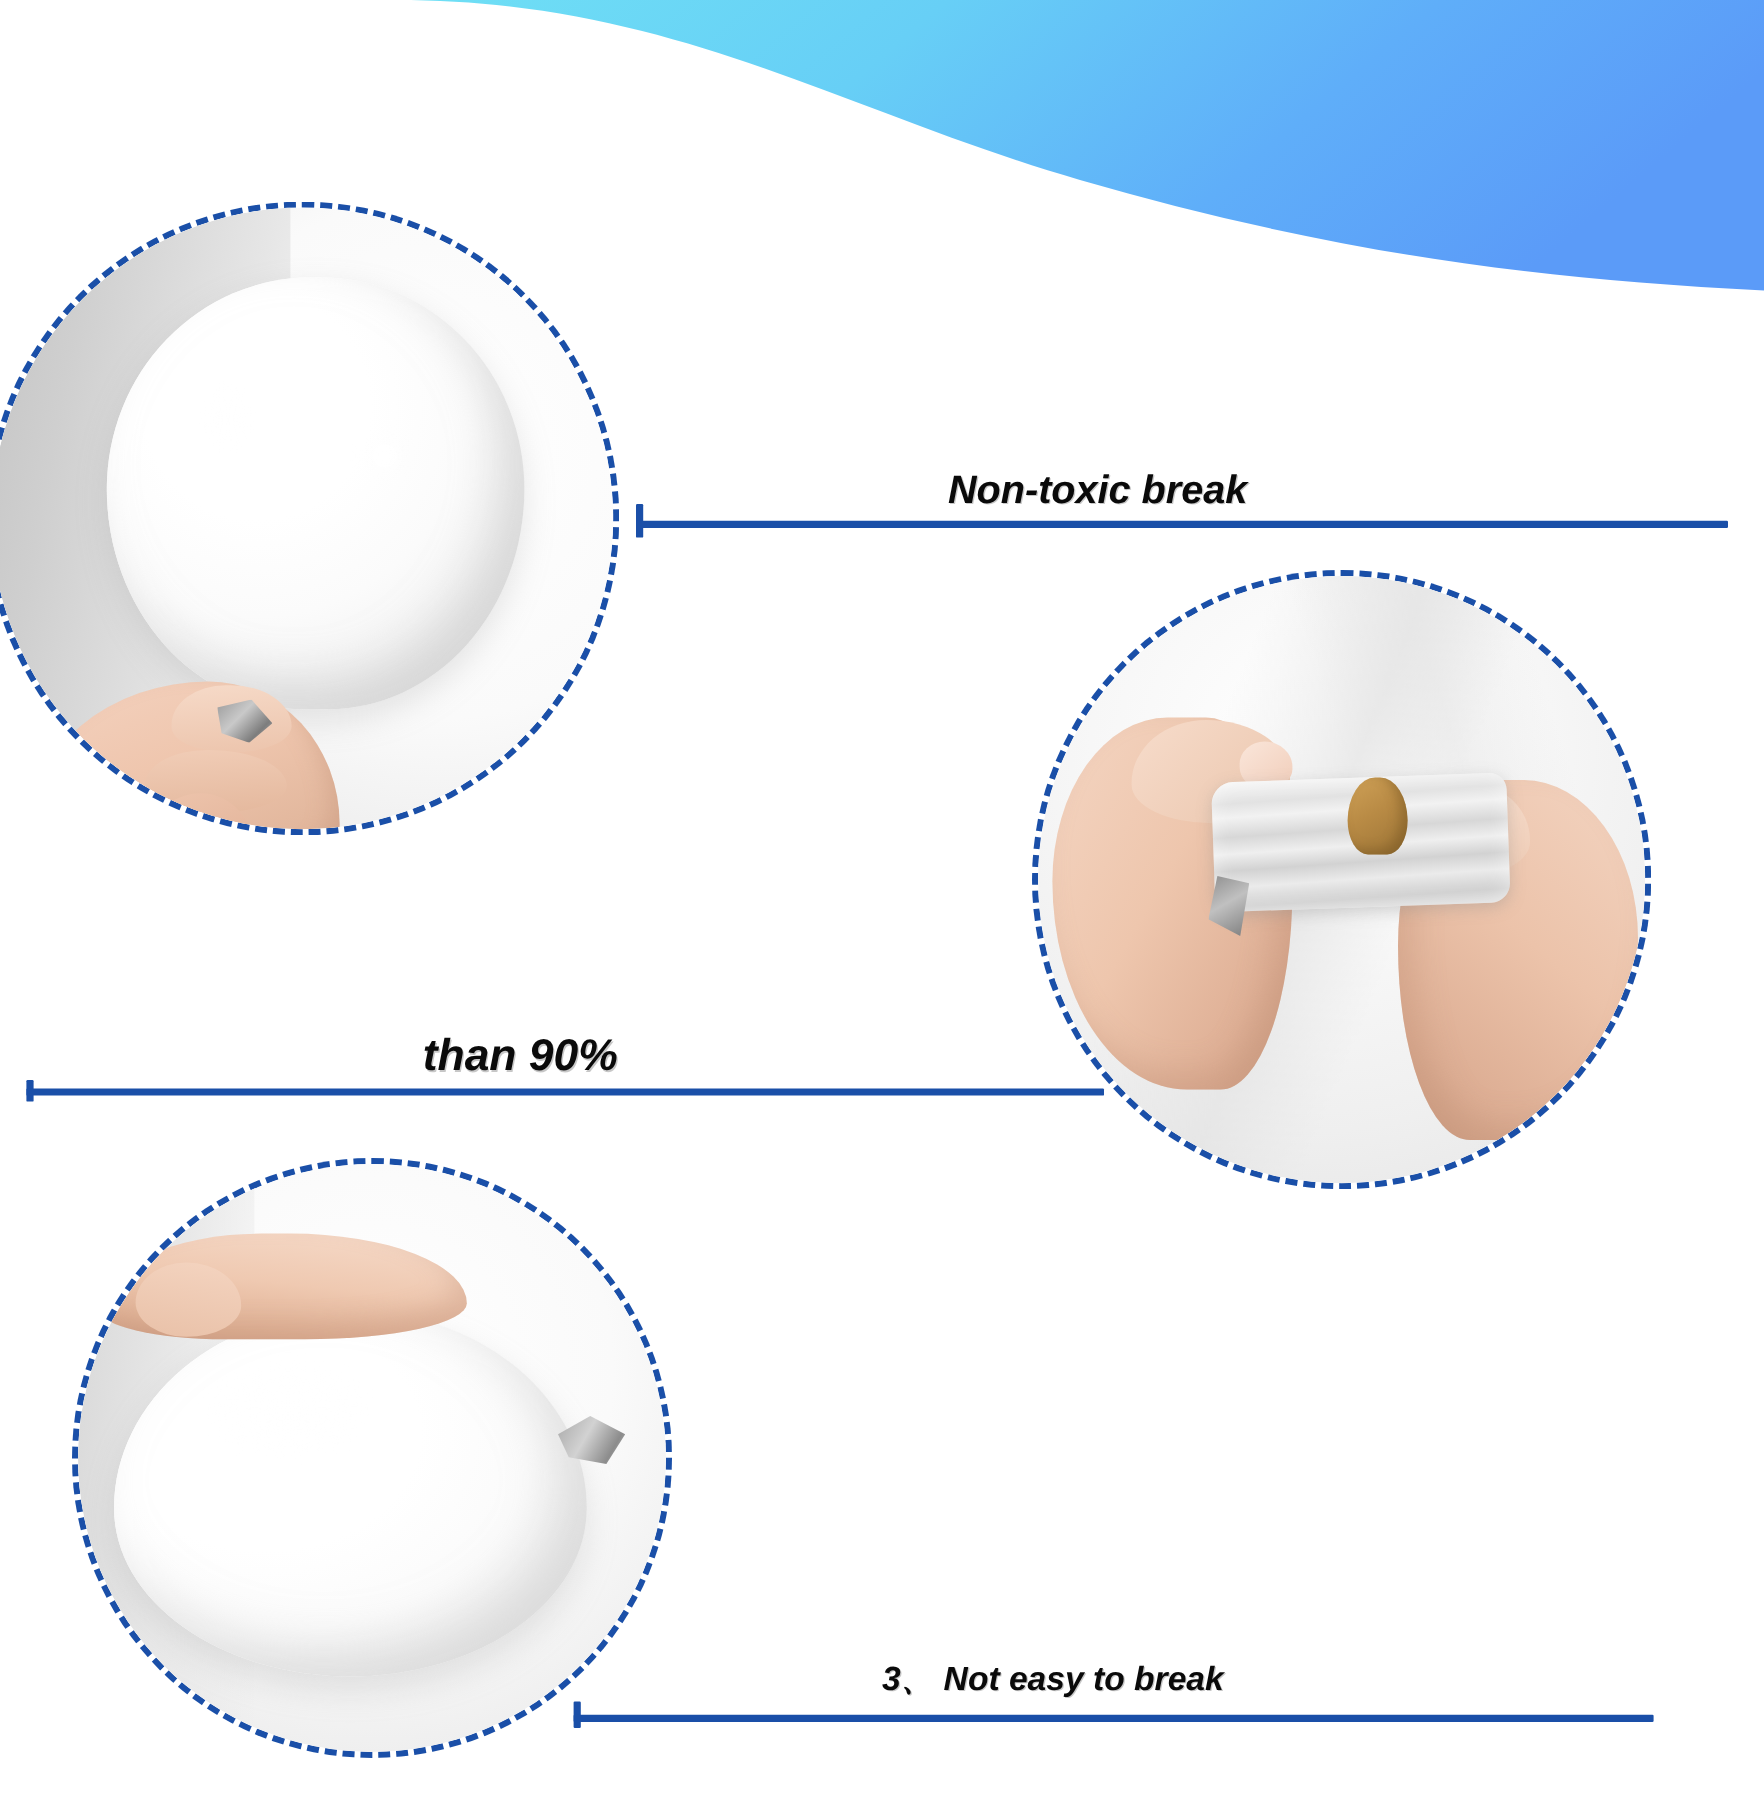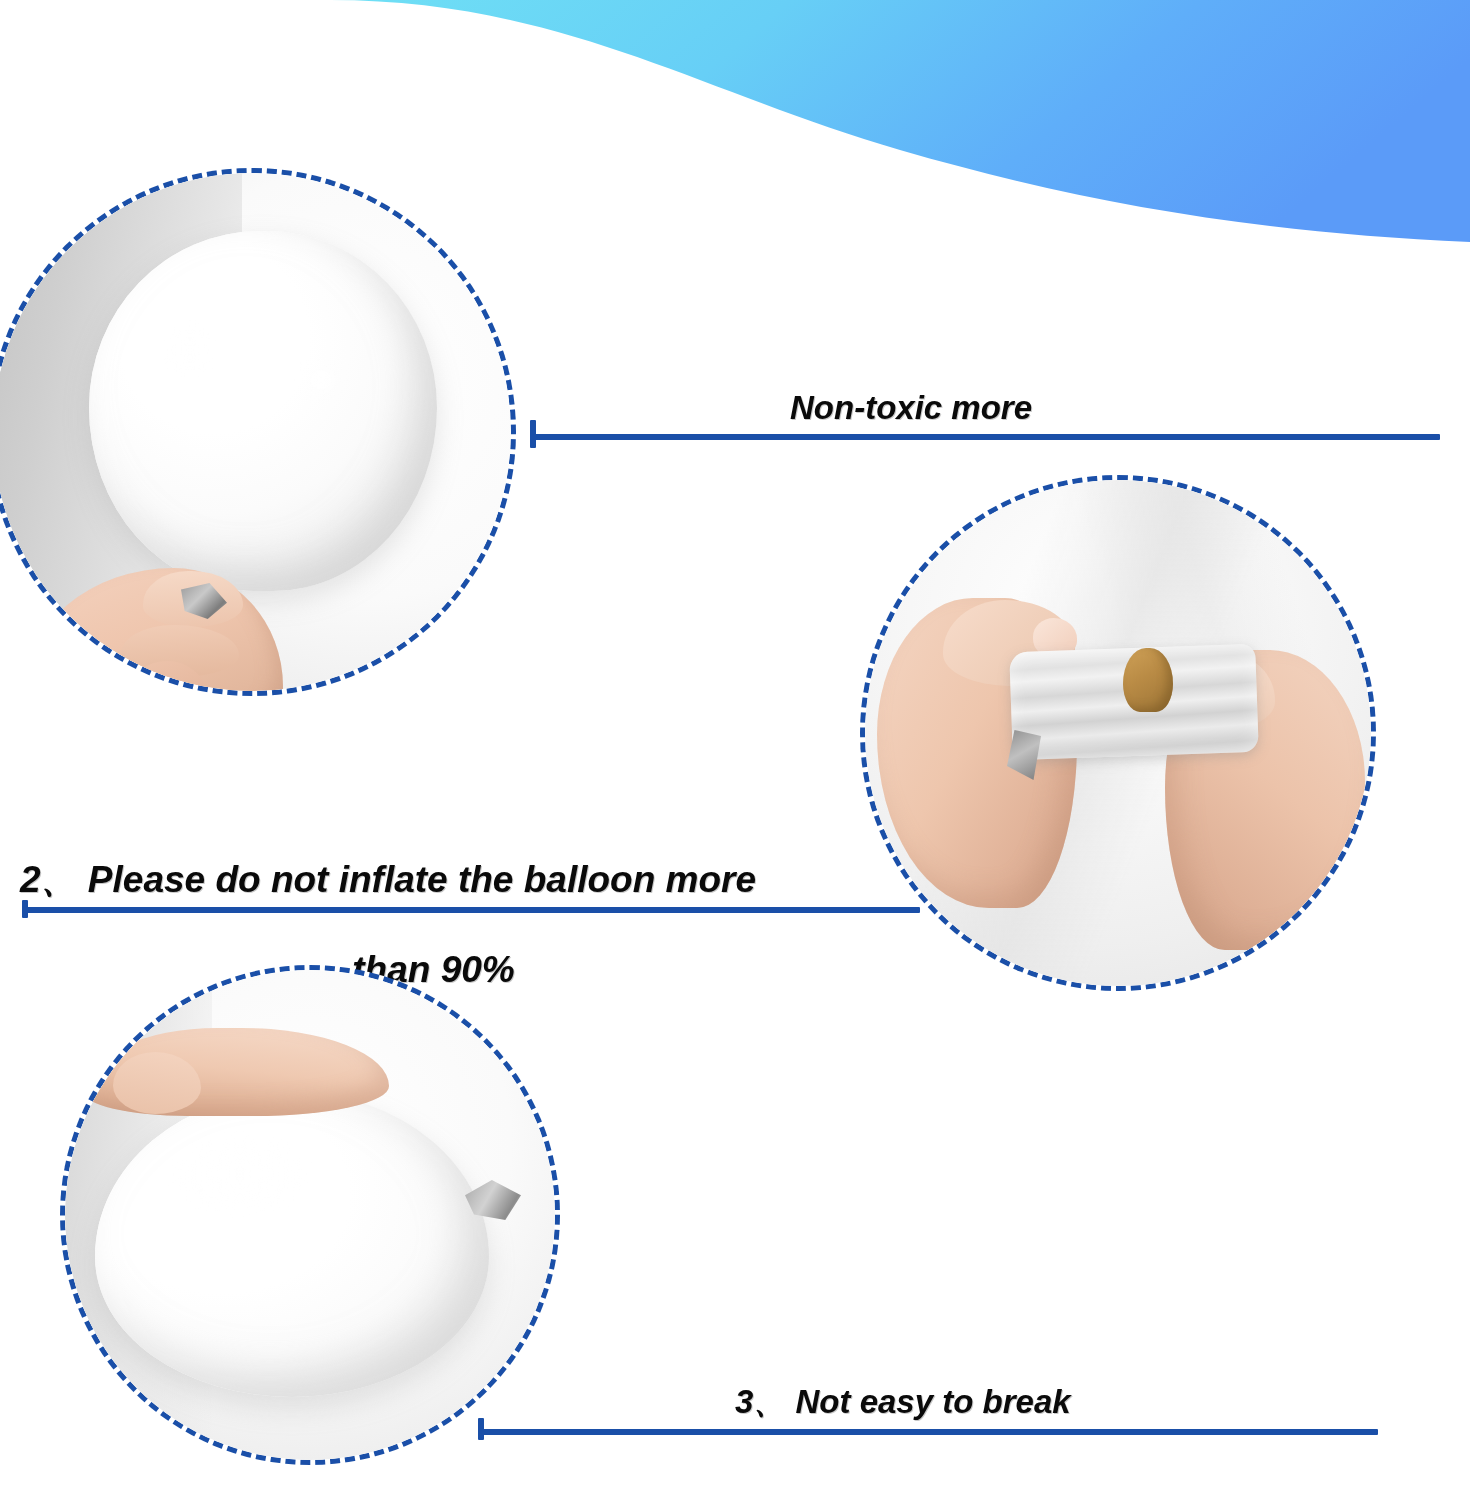--- a/index.html
+++ b/index.html
@@ -222,21 +222,21 @@
   }
 
   #label-1 { left:790px; top:388px; font-size:33px; }
   #line-1  { left:530px; top:434px; width:910px; }
   #tick-1  { left:530px; top:420px; height:28px; }
 
   #label-2 { left:20px; top:812px; font-size:37px; width:845px; }
   #line-2  { left:22px; top:907px; width:898px; }
   #tick-2  { left:22px; top:900px; height:18px; }
 
-  #label-3 { left:735px; top:1382px; font-size:33px; }
+  #label-3 { left:735px; top:1382px; font-size:28px; }
   #line-3  { left:478px; top:1429px; width:900px; }
   #tick-3  { left:478px; top:1418px; height:22px; }
 
   .l2-line1 { display:block; }
   .l2-line2 { display:block; text-align:center; padding-right:18px; }
 </style>
 </head>
 <body>
 
 <div class="page">
@@ -263,41 +263,40 @@
       <div class="spec-a"></div>
       <div class="spec-b"></div>
       <div class="hand"></div>
       <div class="finger-1"></div>
       <div class="finger-2"></div>
       <div class="thumb"></div>
       <div class="neck"></div>
     </div>
   </div>
 
-  <div class="callout-label" id="label-1">Non-toxic more</div>
+  <div class="callout-label" id="label-1">Non-toxic break</div>
   <div class="callout-tick" id="tick-1"></div>
   <div class="callout-line" id="line-1"></div>
 
   <div class="photo-circle" id="circle-2">
     <div class="photo-inner">
       <div class="bg"></div>
       <div class="cloth"></div>
       <div class="hand-left"></div>
       <div class="hl-thumb"></div>
       <div class="hl-nail"></div>
       <div class="hand-right"></div>
       <div class="hr-finger"></div>
       <div class="latex"></div>
       <div class="latex-tail"></div>
       <div class="thimble"></div>
     </div>
   </div>
 
   <div class="callout-label" id="label-2">
-    <span class="l2-line1">2、 Please do not inflate the balloon more</span>
     <span class="l2-line2">than 90%</span>
   </div>
   <div class="callout-tick" id="tick-2"></div>
   <div class="callout-line" id="line-2"></div>
 
   <div class="photo-circle" id="circle-3">
     <div class="photo-inner">
       <div class="bg"></div>
       <div class="bg-edge"></div>
       <div class="balloon"></div>

